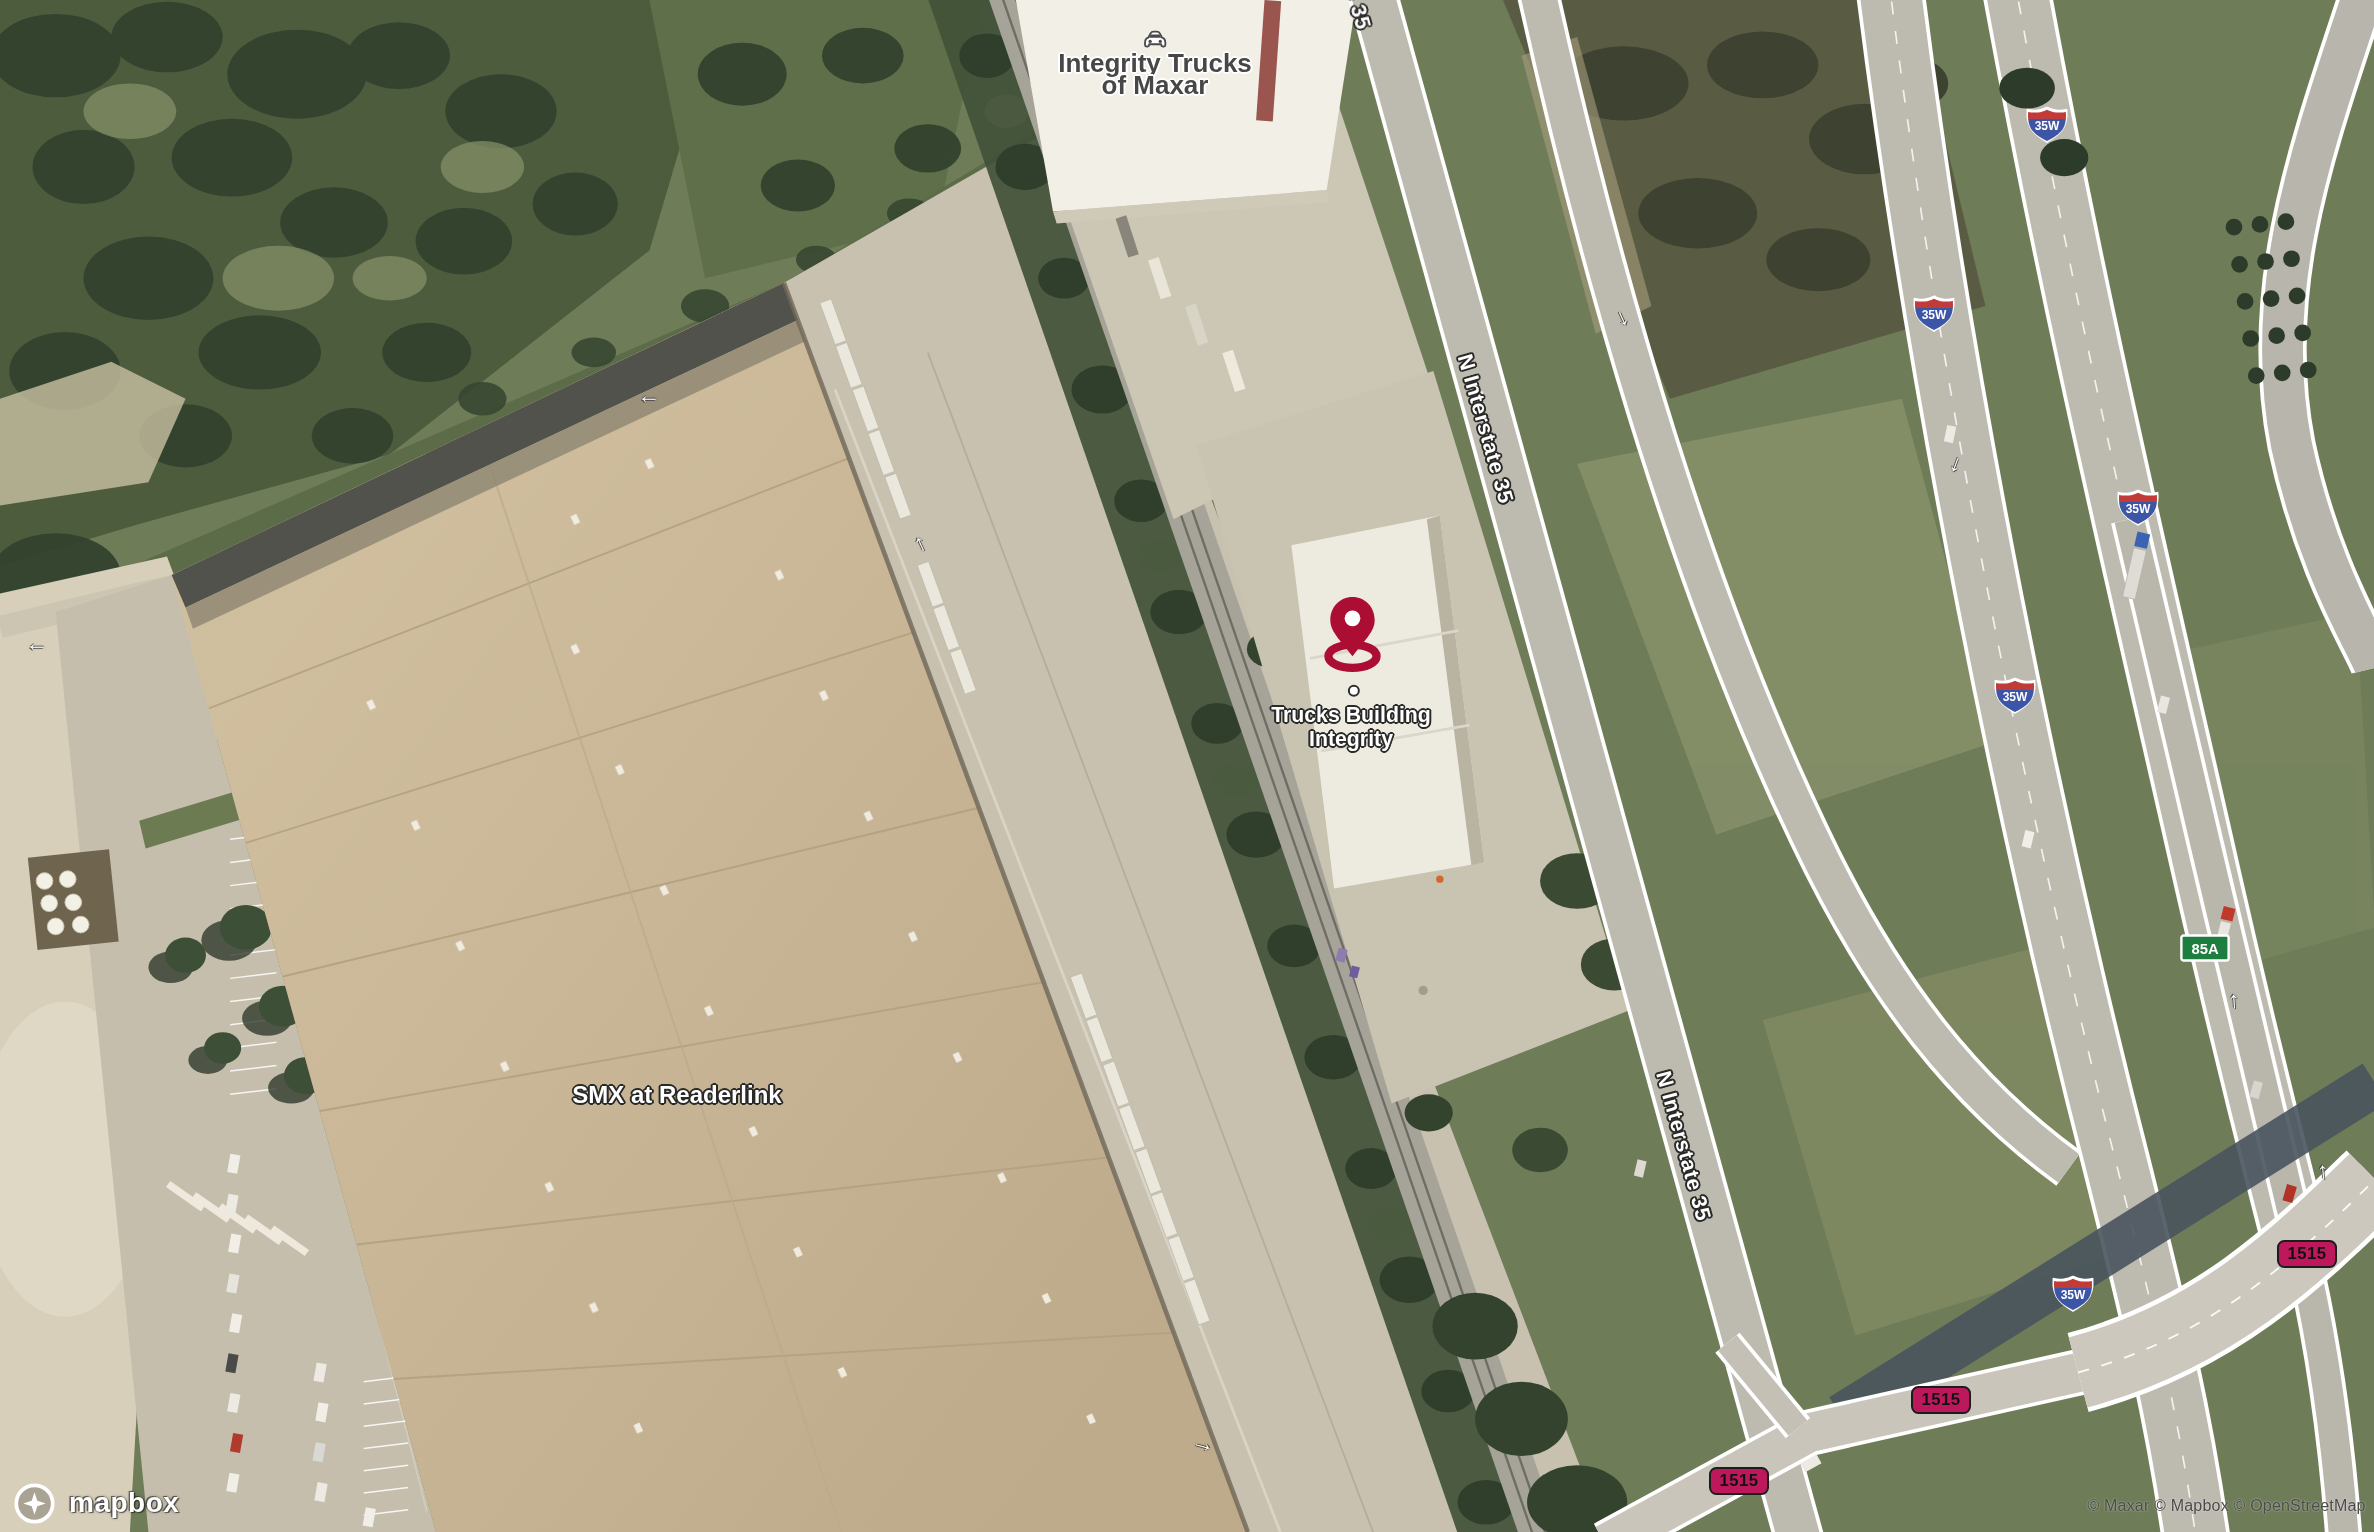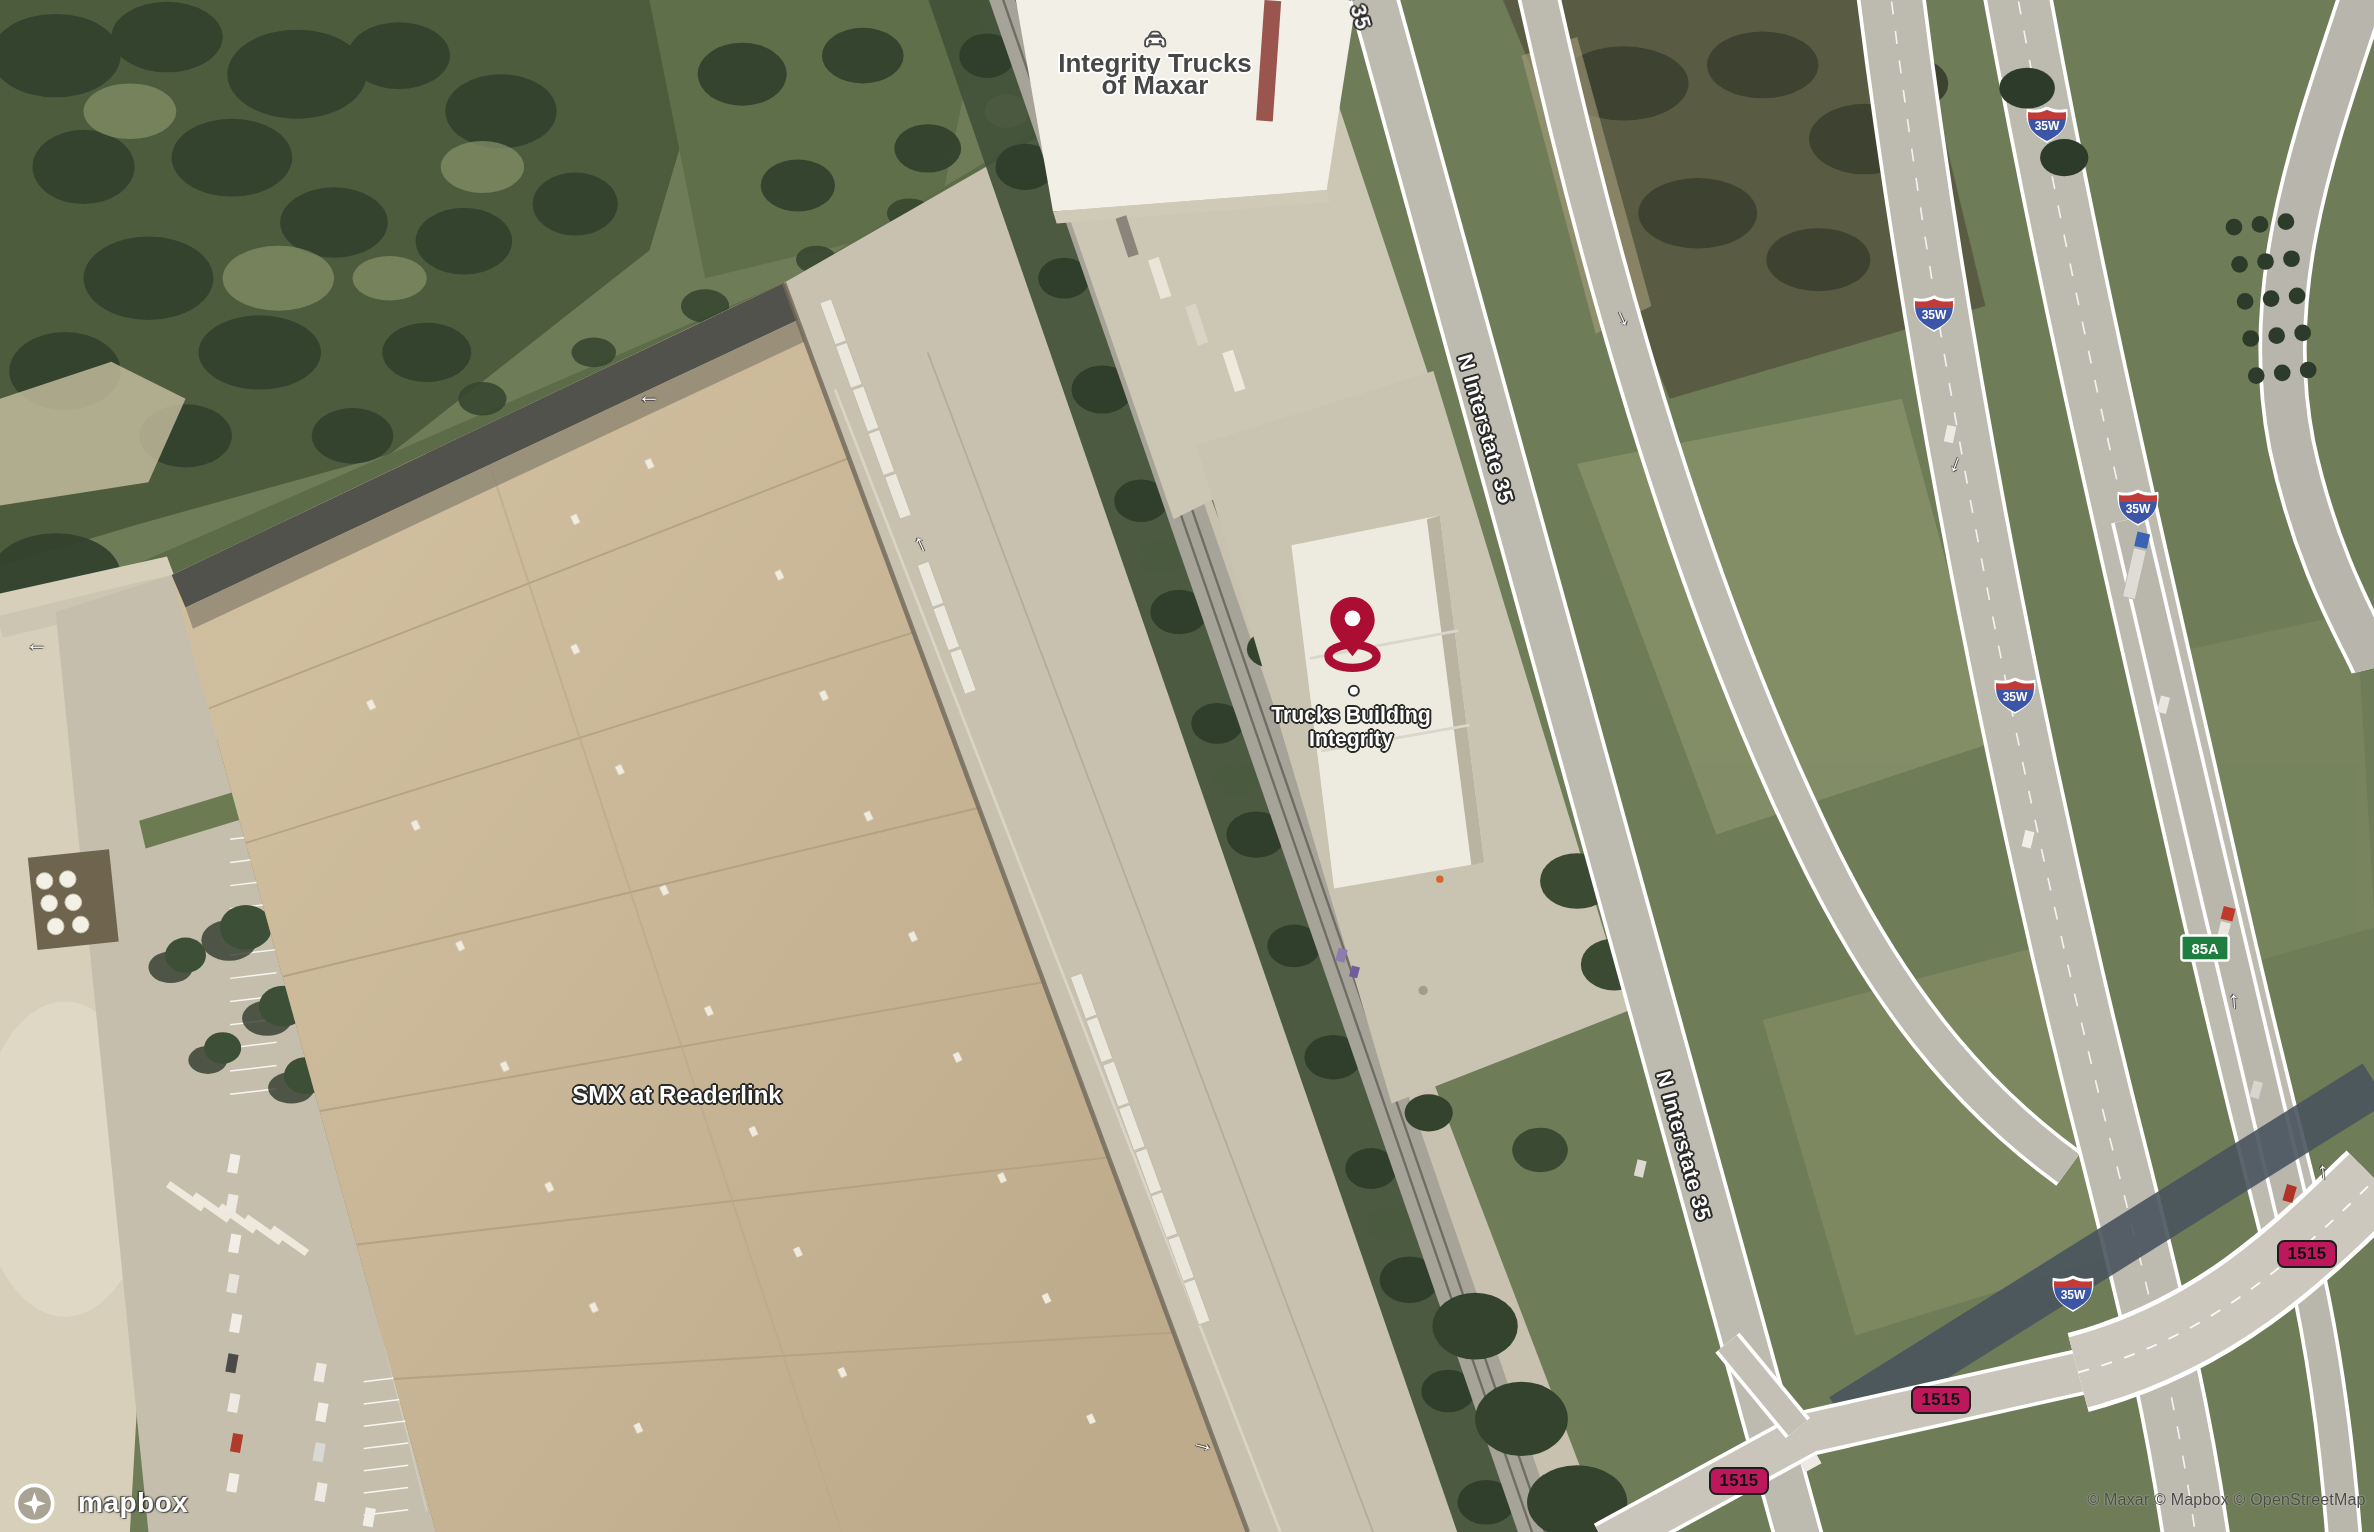--- a/index.html
+++ b/index.html
@@ -21,24 +21,24 @@
   .road-label{font-size:21.3px;letter-spacing:0.5px;transform:translate(-50%,-50%) rotate(74deg);}
   .fm-shield{position:absolute;width:56px;height:24px;background:#be185d;border:2.8px solid #1c1c1c;
     border-radius:7.4px;display:flex;align-items:center;justify-content:center;
     font-size:16.7px;font-weight:bold;color:#111;transform:translate(-50%,-50%);letter-spacing:0.5px;}
   .shield-svg{position:absolute;transform:translate(-50%,-50%);}
   .shield-text{font-family:"Liberation Sans",sans-serif;}
   .arrow{position:absolute;color:#fff;font-weight:bold;font-size:23px;
     text-shadow:0 0 1.9px rgba(45,45,45,.95),0.9px 0.9px 0 rgba(45,45,45,.7),-0.9px -0.9px 0 rgba(45,45,45,.7);}
   .dot-marker{position:absolute;width:8.3px;height:8.3px;background:#fff;border:2.8px solid #2e2e2e;
     border-radius:50%;transform:translate(-50%,-50%);}
-  .logo{position:absolute;left:13px;bottom:7.4px;display:flex;align-items:center;gap:22px;}
+  .logo{position:absolute;left:13px;bottom:7.4px;display:flex;align-items:center;gap:13px;}
   .logo-text{font-size:28px;font-weight:bold;color:#fff;letter-spacing:0.5px;
     text-shadow:0 0 2.8px rgba(30,30,30,.85),1.4px 1.4px 0 rgba(30,30,30,.55),-1.4px -1.4px 0 rgba(30,30,30,.55);}
-  .attribution{position:absolute;right:9.3px;bottom:23px;font-size:16px;color:#4b4b4b;
+  .attribution{position:absolute;right:9.3px;bottom:17px;font-size:16px;color:#4b4b4b;
     letter-spacing:0.2px;text-shadow:0 0 1.9px rgba(255,255,255,.65);}
 </style>
 </head>
 <body>
 
 <div class="map">
 
 <svg class="scene" viewBox="0 0 2560 1652" preserveAspectRatio="none">
   <defs>
     <clipPath id="roofClip">

